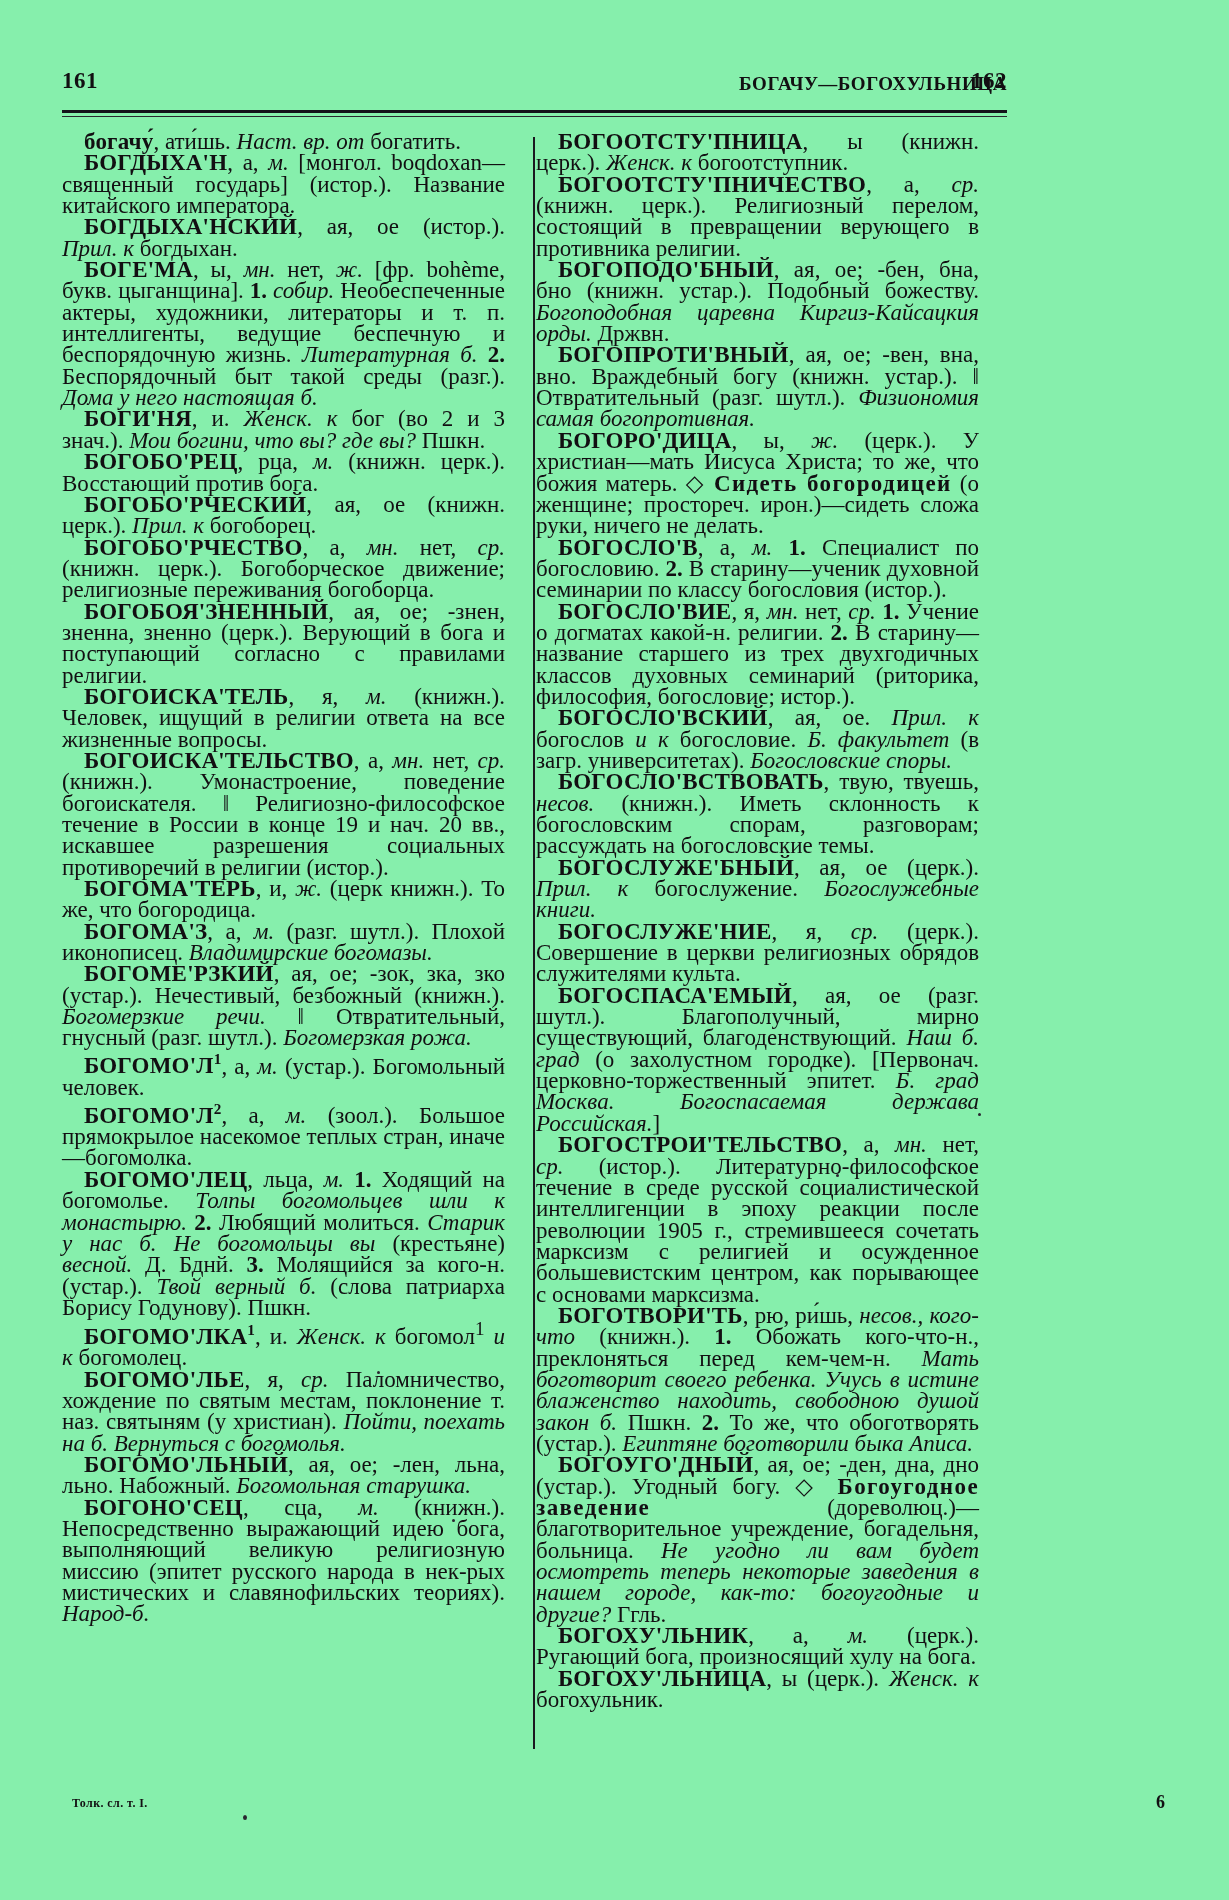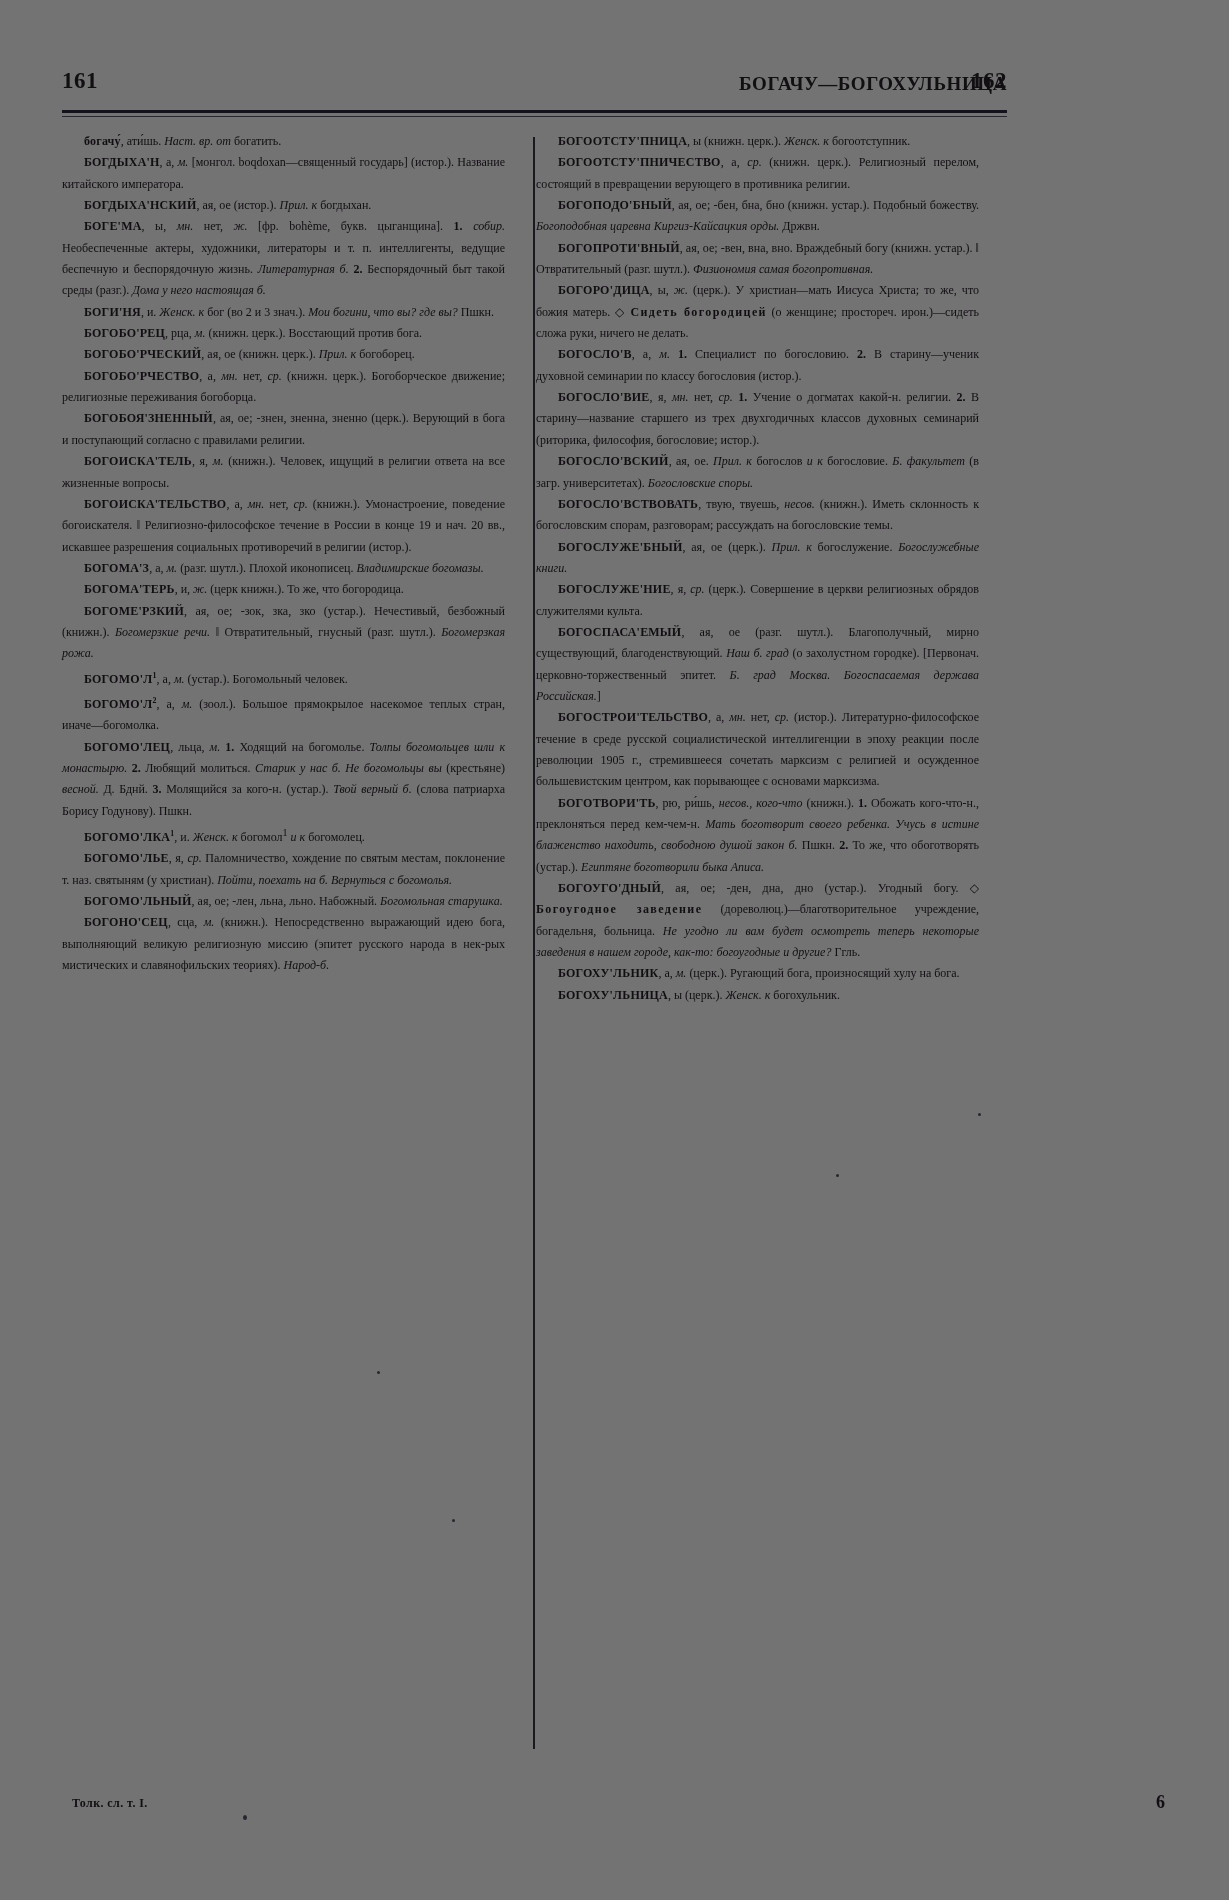--- a/index.html
+++ b/index.html
@@ -13,21 +13,21 @@
     font-family: "Liberation Serif", "DejaVu Serif", serif;
     color: #120f12;
     position: relative;
     overflow: hidden;
   }
   .page {
     position: absolute;
     left: 0; top: 0;
     width: 1229px;
     height: 1900px;
-    background: #737373;
+    background: #86efac;
   }
   
   .runhead {
     position: absolute;
     left: 62px;
     top: 68px;
     width: 945px;
     height: 34px;
   }
   .folio {
@@ -70,21 +70,21 @@
     left: 62px;
     top: 131px;
     width: 945px;
     height: 1620px;
   }
   .col {
     position: absolute;
     top: 0;
     width: 443px;
     height: 1620px;
-    font-size: 12px;
+    font-size: 23px;
     line-height: 21.35px;
     text-align: justify;
     text-justify: inter-word;
     hyphens: manual;
     -webkit-hyphens: manual;
   }
   .col-left  { left: 0; }
   .col-right { left: 474px; }
   .col-divider {
     position: absolute;
@@ -154,22 +154,22 @@
         <p class="entry"><span class="hw">БОГДЫХА'Н</span>, а, <span class="it">м.</span> [монгол. boqdoxan—священный государь] (истор.). Название китайского императора.</p>
         <p class="entry"><span class="hw">БОГДЫХА'НСКИЙ</span>, ая, ое (истор.). <span class="it">Прил. к</span> богдыхан.</p>
         <p class="entry"><span class="hw">БОГЕ'МА</span>, ы, <span class="it">мн.</span> нет, <span class="it">ж.</span> [фр. bohème, букв. цыганщина]. <span class="bd">1.</span> <span class="it">собир.</span> Необеспеченные актеры, художники, литераторы и т. п. интеллигенты, ведущие беспечную и беспорядочную жизнь. <span class="it">Литературная б.</span> <span class="bd">2.</span> Беспорядочный быт такой среды (разг.). <span class="it">Дома у него настоящая б.</span></p>
         <p class="entry"><span class="hw">БОГИ'НЯ</span>, и. <span class="it">Женск. к</span> бог (во 2 и 3 знач.). <span class="it">Мои богини, что вы? где вы?</span> Пшкн.</p>
         <p class="entry"><span class="hw">БОГОБО'РЕЦ</span>, рца, <span class="it">м.</span> (книжн. церк.). Восстающий против бога.</p>
         <p class="entry"><span class="hw">БОГОБО'РЧЕСКИЙ</span>, ая, ое (книжн. церк.). <span class="it">Прил. к</span> богоборец.</p>
         <p class="entry"><span class="hw">БОГОБО'РЧЕСТВО</span>, а, <span class="it">мн.</span> нет, <span class="it">ср.</span> (книжн. церк.). Богоборческое движение; религиозные переживания богоборца.</p>
         <p class="entry"><span class="hw">БОГОБОЯ'ЗНЕННЫЙ</span>, ая, ое; -знен, зненна, зненно (церк.). Верующий в бога и поступающий согласно с правилами религии.</p>
         <p class="entry"><span class="hw">БОГОИСКА'ТЕЛЬ</span>, я, <span class="it">м.</span> (книжн.). Человек, ищущий в религии ответа на все жизненные вопросы.</p>
         <p class="entry"><span class="hw">БОГОИСКА'ТЕЛЬСТВО</span>, а, <span class="it">мн.</span> нет, <span class="it">ср.</span> (книжн.). Умонастроение, поведение богоискателя. ‖ Религиозно-философское течение в России в конце 19 и нач. 20 вв., искавшее разрешения социальных противоречий в религии (истор.).</p>
+        <p class="entry"><span class="hw">БОГОМА'ТЕРЬ</span>, и, <span class="it">ж.</span> (церк книжн.). То же, что богородица.</p>
         <p class="entry"><span class="hw">БОГОМА'З</span>, а, <span class="it">м.</span> (разг. шутл.). Плохой иконописец. <span class="it">Владимирские богомазы.</span></p>
-        <p class="entry"><span class="hw">БОГОМА'ТЕРЬ</span>, и, <span class="it">ж.</span> (церк книжн.). То же, что богородица.</p>
         <p class="entry"><span class="hw">БОГОМЕ'РЗКИЙ</span>, ая, ое; -зок, зка, зко (устар.). Нечестивый, безбожный (книжн.). <span class="it">Богомерзкие речи.</span> ‖ Отвратительный, гнусный (разг. шутл.). <span class="it">Богомерзкая рожа.</span></p>
         <p class="entry"><span class="hw">БОГОМО'Л<sup>1</sup></span>, а, <span class="it">м.</span> (устар.). Богомольный человек.</p>
         <p class="entry"><span class="hw">БОГОМО'Л<sup>2</sup></span>, а, <span class="it">м.</span> (зоол.). Большое прямокрылое насекомое теплых стран, иначе—богомолка.</p>
         <p class="entry"><span class="hw">БОГОМО'ЛЕЦ</span>, льца, <span class="it">м.</span> <span class="bd">1.</span> Ходящий на богомолье. <span class="it">Толпы богомольцев шли к монастырю.</span> <span class="bd">2.</span> Любящий молиться. <span class="it">Старик у нас б. Не богомольцы вы</span> (крестьяне) <span class="it">весной.</span> Д. Бднй. <span class="bd">3.</span> Молящийся за кого-н. (устар.). <span class="it">Твой верный б.</span> (слова патриарха Борису Годунову). Пшкн.</p>
         <p class="entry"><span class="hw">БОГОМО'ЛКА<sup>1</sup></span>, и. <span class="it">Женск. к</span> богомол<sup>1</sup> <span class="it">и к</span> богомолец.</p>
         <p class="entry"><span class="hw">БОГОМО'ЛЬЕ</span>, я, <span class="it">ср.</span> Паломничество, хождение по святым местам, поклонение т. наз. святыням (у христиан). <span class="it">Пойти, поехать на б. Вернуться с богомолья.</span></p>
         <p class="entry"><span class="hw">БОГОМО'ЛЬНЫЙ</span>, ая, ое; -лен, льна, льно. Набожный. <span class="it">Богомольная старушка.</span></p>
         <p class="entry"><span class="hw">БОГОНО'СЕЦ</span>, сца, <span class="it">м.</span> (книжн.). Непосредственно выражающий идею бога, выполняющий великую религиозную миссию (эпитет русского народа в нек-рых мистических и славянофильских теориях). <span class="it">Народ-б.</span></p>
       </div>
     <div class="col-divider"></div>

